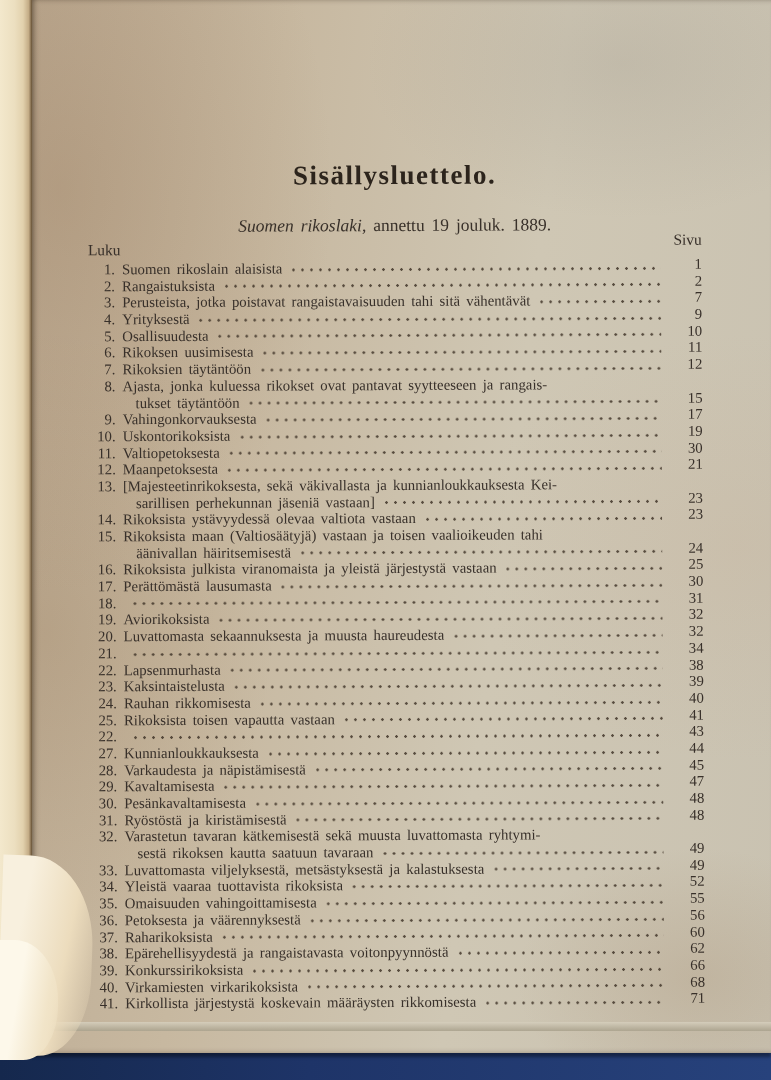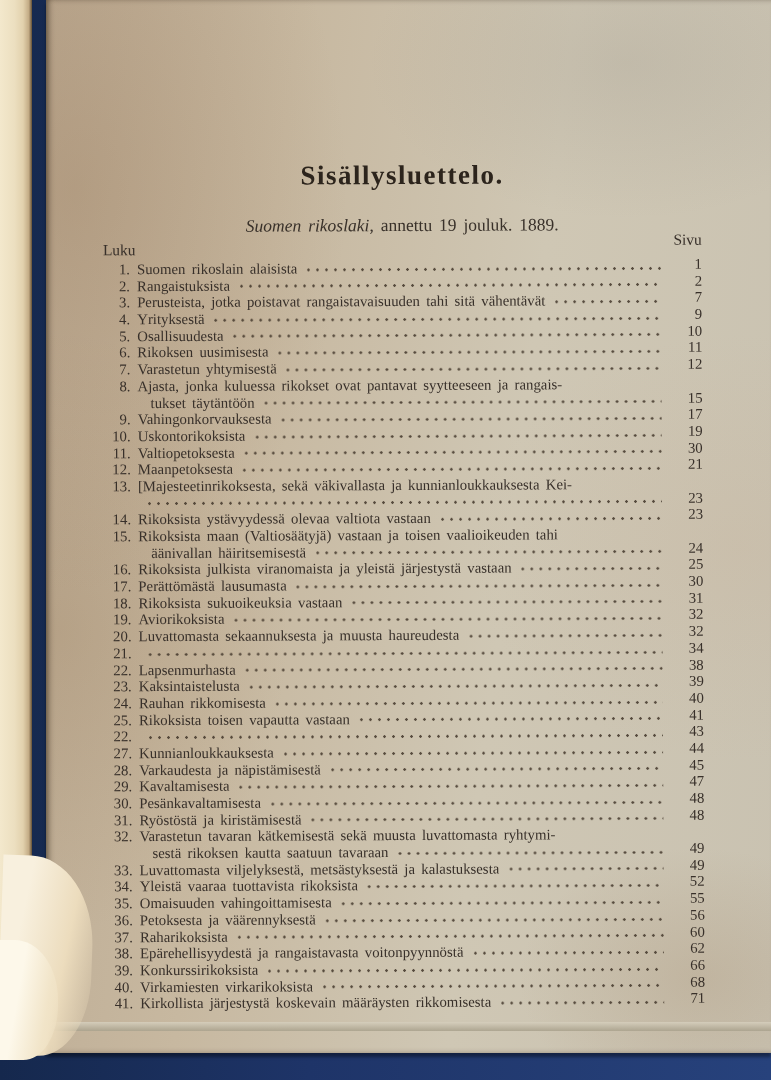--- a/index.html
+++ b/index.html
@@ -13,21 +13,21 @@
     position:relative;width:771px;height:1080px;overflow:hidden;
     background:linear-gradient(90deg,#15284d,#1e3468 40%,#27427c);
   }
   
   .fore-edge{
     position:absolute;left:0;top:0;width:32px;height:1058px;
     background:linear-gradient(90deg,#f3e8cc 0%,#ecdfc0 45%,#e2d1ad 72%,#c3ab85 90%,#6e593d 99%,#33261a 100%);
   }
   
   .page{
-    position:absolute;left:46px;top:0;right:0;height:1053px;
+    position:absolute;left:31px;top:0;right:0;height:1053px;
     background:
       radial-gradient(ellipse 420px 620px at 4% 18%, rgba(150,117,85,.30), transparent 65%),
       radial-gradient(ellipse 380px 500px at 2% 60%, rgba(152,122,88,.26), transparent 60%),
       radial-gradient(ellipse 420px 330px at 96% 52%, rgba(196,168,142,.18), transparent 65%),
       radial-gradient(ellipse 430px 260px at 80% 6%, rgba(128,124,118,.16), transparent 60%),
       radial-gradient(ellipse 300px 220px at 90% 93%, rgba(156,126,94,.22), transparent 60%),
       linear-gradient(97deg,#bcaa92 0%,#c7b8a0 30%,#cfc7b4 62%,#c9c2b1 100%);
     box-shadow:inset 4px 0 6px -2px rgba(43,30,16,.65), 0 4px 3px rgba(0,0,0,.4);
   }
   
@@ -129,21 +129,21 @@
     <span class="pg">10</span>
   </div>
           <div class="toc-line">
     <span class="num">6.</span>
     <span class="txt">Rikoksen uusimisesta</span>
     <span class="dots"></span>
     <span class="pg">11</span>
   </div>
           <div class="toc-line">
     <span class="num">7.</span>
-    <span class="txt">Varastetun yhtymisestä</span>
+    <span class="txt">Rikoksien täytäntöön</span>
     <span class="dots"></span>
     <span class="pg">12</span>
   </div>
           <div class="toc-line no-leader">
     <span class="num">8.</span>
     <span class="txt">Ajasta, jonka kuluessa rikokset ovat pantavat syytteeseen ja rangais-</span>
 
   </div>
           <div class="toc-line cont">
     <span class="num"></span>
@@ -175,20 +175,21 @@
     <span class="dots"></span>
     <span class="pg">21</span>
   </div>
           <div class="toc-line no-leader">
     <span class="num">13.</span>
     <span class="txt">[Majesteetinrikoksesta, sekä väkivallasta ja kunnianloukkauksesta Kei-</span>
 
   </div>
           <div class="toc-line cont">
     <span class="num"></span>
+    <span class="txt">sarillisen perhekunnan jäseniä vastaan]</span>
     <span class="dots"></span>
     <span class="pg">23</span>
   </div>
           <div class="toc-line">
     <span class="num">14.</span>
     <span class="txt">Rikoksista ystävyydessä olevaa valtiota vastaan</span>
     <span class="dots"></span>
     <span class="pg">23</span>
   </div>
           <div class="toc-line no-leader">
@@ -209,21 +210,20 @@
     <span class="pg">25</span>
   </div>
           <div class="toc-line">
     <span class="num">17.</span>
     <span class="txt">Perättömästä lausumasta</span>
     <span class="dots"></span>
     <span class="pg">30</span>
   </div>
           <div class="toc-line">
     <span class="num">18.</span>
-    <span class="txt">Rikoksista sukuoikeuksia vastaan</span>
     <span class="dots"></span>
     <span class="pg">31</span>
   </div>
           <div class="toc-line">
     <span class="num">19.</span>
     <span class="txt">Aviorikoksista</span>
     <span class="dots"></span>
     <span class="pg">32</span>
   </div>
           <div class="toc-line">

